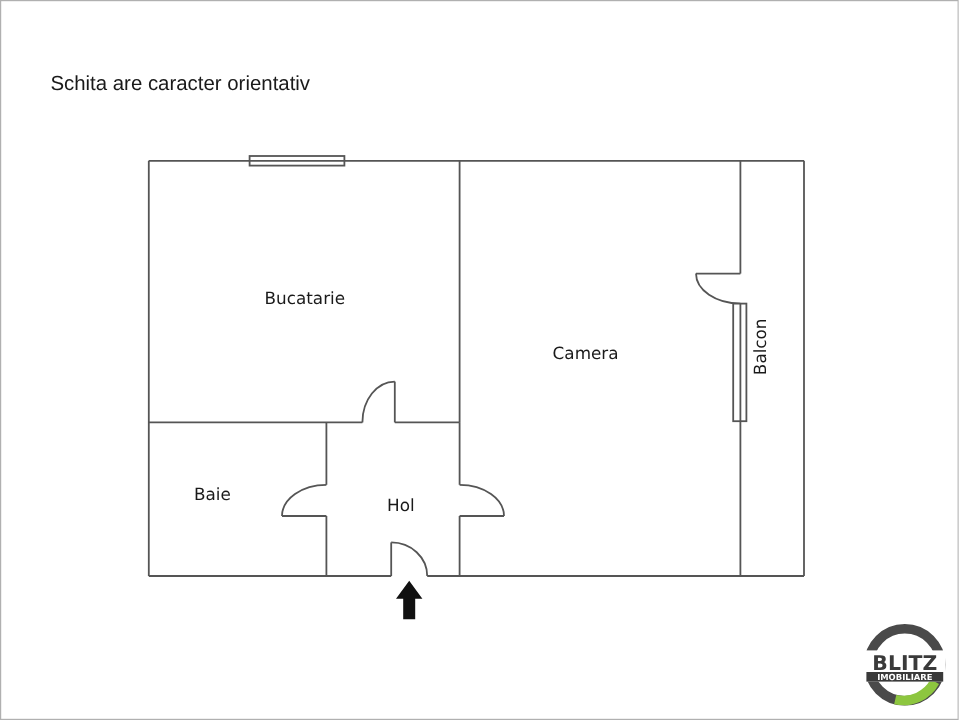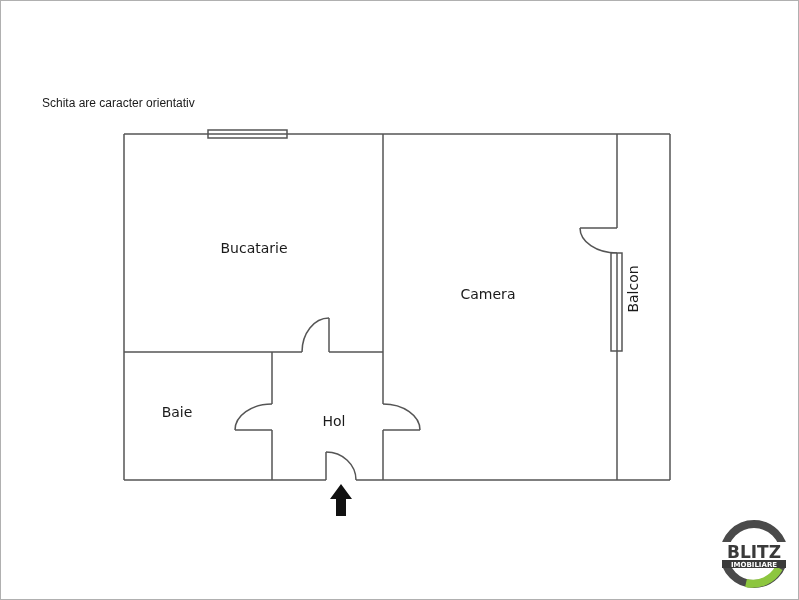--- a/index.html
+++ b/index.html
@@ -1,19 +1,19 @@
 <!DOCTYPE html>
 <html><head>
   <meta charset="utf-8">
   <style>
     html, body { margin: 0; padding: 0; background: #ffffff; }
     body { width: 799px; height: 600px; position: relative; overflow: hidden;
            font-family: "Liberation Sans", "DejaVu Sans", sans-serif; }
     .frame { position: absolute; left: 0; top: 0; width: 797px; height: 598px; border: 1px solid #b0b0b0; }
-    .caption { position: absolute; left: 42px; top: 60px; font-size: 12px; color: #1a1a1a; margin-top: 36px; }
+    .caption { position: absolute; left: 42px; top: 60px; font-size: 17px; color: #1a1a1a; }
     svg.plan { position: absolute; left: 0; top: 0; }
     .room-label { font-family: "DejaVu Sans", sans-serif; font-size: 14px; fill: #1a1a1a; }
     .logo { position: absolute; left: 718px; top: 518px; width: 72px; height: 72px; }
   </style>
 </head>
 <body>
 
 <div class="frame"></div>
 
 <div class="caption">Schita are caracter orientativ</div>

